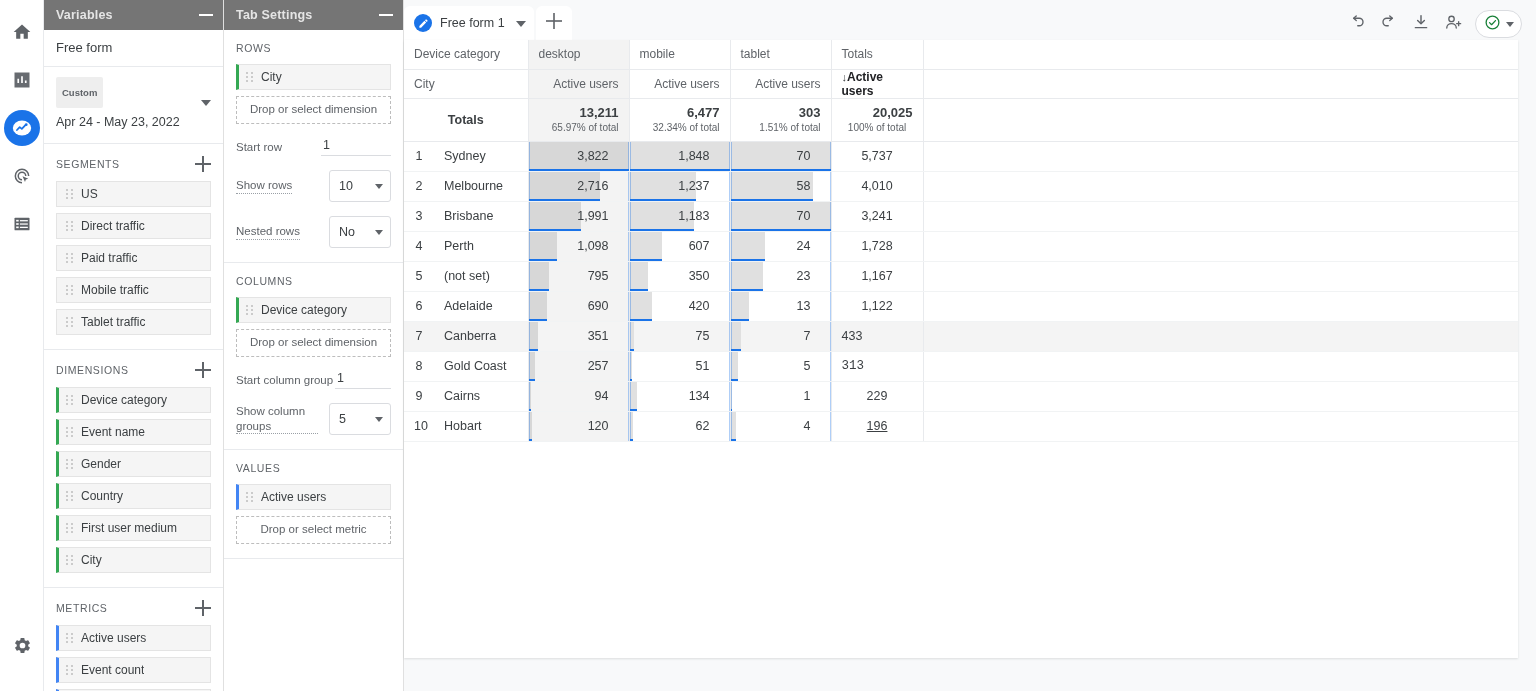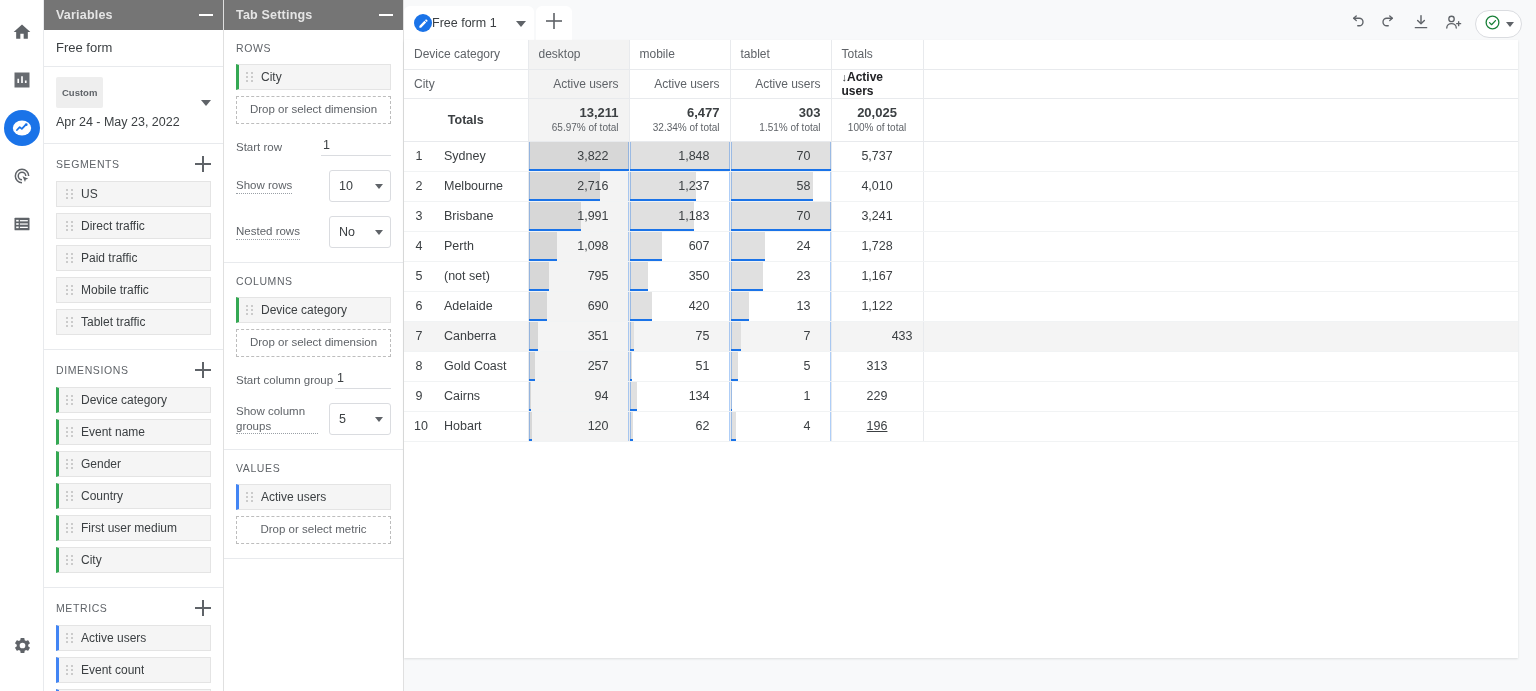--- a/index.html
+++ b/index.html
@@ -102,21 +102,21 @@
   }
   .tb-btn { width: 32px; height: 30px; display:flex;align-items:center;justify-content:center; cursor:pointer;}
   .share-pill {
     margin-left: 6px; height: 28px; border: 1px solid #dadce0; border-radius: 14px;
     display:flex; align-items:center; padding: 0 7px 0 8px; gap: 5px; background:#fff; cursor:pointer;
   }
 
   .tabs { position:absolute; left: 0px; top: 6px; display: flex; align-items: flex-end; }
   .tab {
     height: 34px; background: #fff; border-radius: 6px 6px 0 0;
-    display: flex; align-items: center; padding: 0 8px 0 10px; gap: 0;
+    display: flex; align-items: center; padding: 0 8px 0 10px; gap: 8px;
     font-size: 12.5px; color: #3c4043; cursor: pointer; min-width: 130px;
   }
   .tab .dot {
     width: 18px; height: 18px; border-radius: 50%; background: #1a73e8;
     display:flex; align-items:center; justify-content:center; flex:0 0 18px;
   }
   .tab .tlabel { font-weight: normal; flex: 1 1 auto;}
   .tab-add { width: 36px; height: 34px; background:#fff; border-radius: 6px 6px 0 0; margin-left: 2px;
     display:flex; align-items:center; justify-content:center; cursor: pointer;}
 
@@ -670,21 +670,21 @@
             </td>
             <td class="vsep">
               <div class="tot-big">6,477</div>
               <div class="tot-sub">32.34% of total</div>
             </td>
             <td class="vsep">
               <div class="tot-big">303</div>
               <div class="tot-sub">1.51% of total</div>
             </td>
             <td class="vsep">
-              <div class="tot-big" style="text-align:center">20,025</div>
+              <div class="tot-big" style="">20,025</div>
               <div class="tot-sub" style="text-align:center">100% of total</div>
             </td>
             <td class="vsep"></td>
           </tr>
         </tbody>
         <tbody id="rows-body">
             <tr class="drow">
               <td class="idxcell">1</td>
               <td>Sydney</td>
               <td class="barcell vsep hi col-hi">
@@ -842,21 +842,21 @@
                 <span class="lmark"></span>
                 <span class="rmark"></span>
                 <span class="val">75</span>
               </td>
               <td class="barcell vsep">
                 <span class="bar" style="width: 10%;"></span>
                 <span class="lmark"></span>
                 <span class="rmark"></span>
                 <span class="val">7</span>
               </td>
-              <td class="vsep" style="text-align: right;">433</td>
+              <td class="vsep" style="text-align: left;">433</td>
               <td class="vsep"></td>
             </tr>
             <tr class="drow">
               <td class="idxcell">8</td>
               <td>Gold Coast</td>
               <td class="barcell vsep hi col-hi">
                 <span class="bar" style="width: 6.72423%;"></span>
                 <span class="lmark"></span>
                 <span class="rmark"></span>
                 <span class="val">257</span>
@@ -866,21 +866,21 @@
                 <span class="lmark"></span>
                 <span class="rmark"></span>
                 <span class="val">51</span>
               </td>
               <td class="barcell vsep">
                 <span class="bar" style="width: 7.14286%;"></span>
                 <span class="lmark"></span>
                 <span class="rmark"></span>
                 <span class="val">5</span>
               </td>
-              <td class="vsep" style="text-align: center;">313</td>
+              <td class="vsep" style=" font-family: Liberation Mono, monospace;">313</td>
               <td class="vsep"></td>
             </tr>
             <tr class="drow">
               <td class="idxcell">9</td>
               <td>Cairns</td>
               <td class="barcell vsep hi col-hi">
                 <span class="bar" style="width: 2.45945%;"></span>
                 <span class="lmark"></span>
                 <span class="rmark"></span>
                 <span class="val">94</span>

